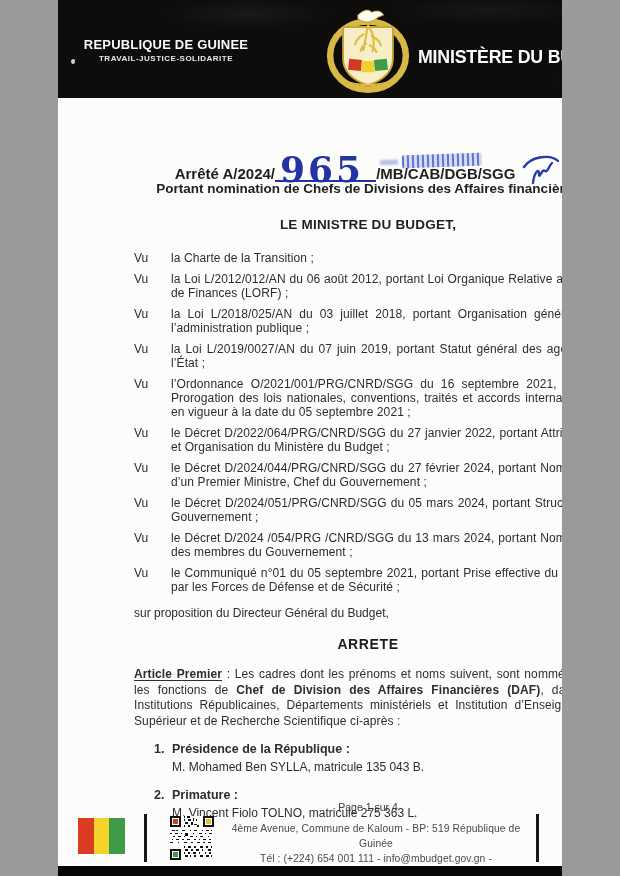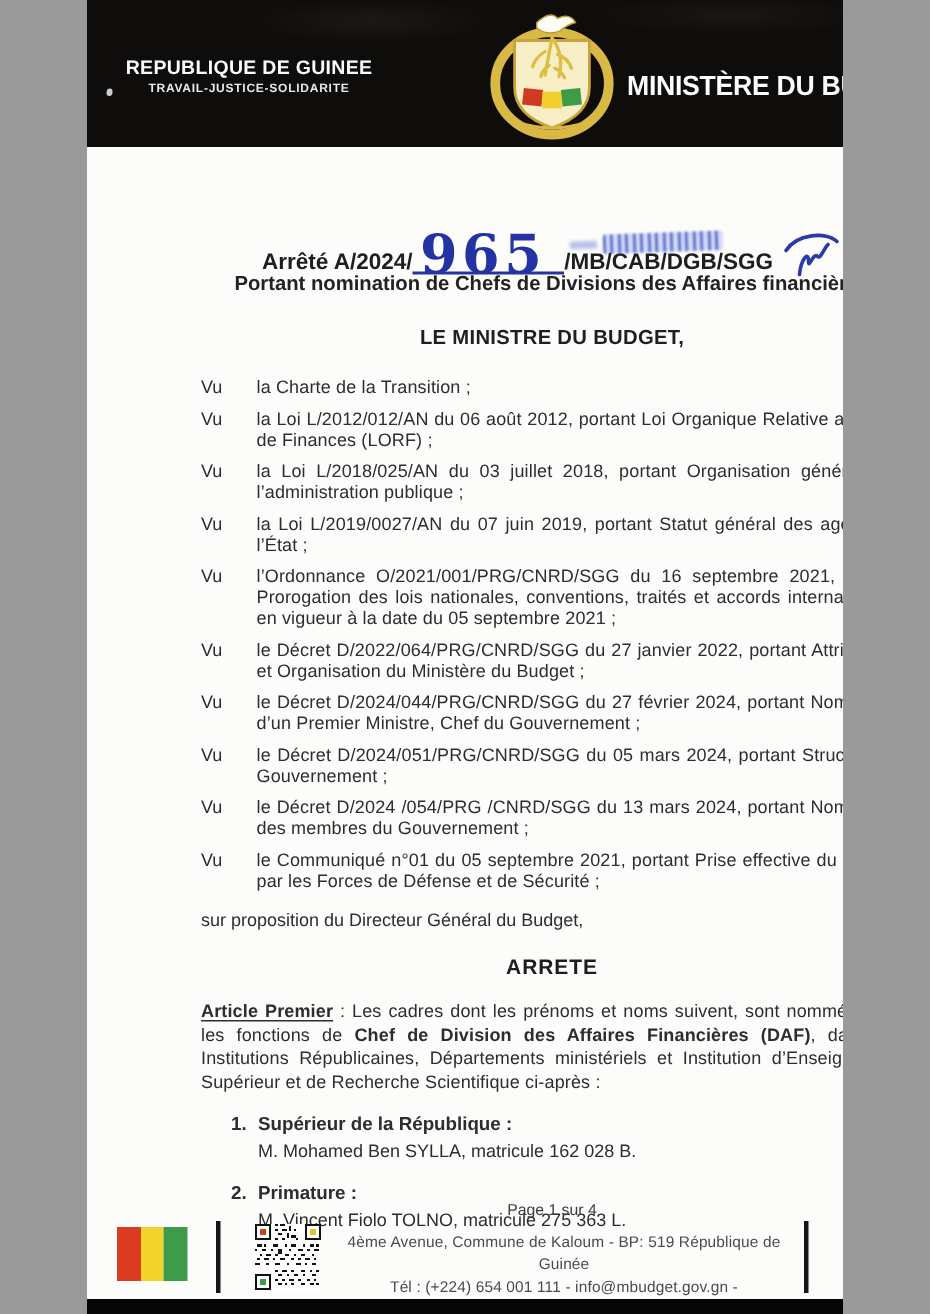--- a/index.html
+++ b/index.html
@@ -179,22 +179,22 @@
     </div>
 
     <p class="proposition">sur proposition du Directeur Général du Budget,</p>
 
     <div class="arrete">ARRETE</div>
 
     <p class="article"><span class="article-label">Article Premier</span><span> : Les cadres dont les prénoms et noms suivent, sont nommés dans les fonctions de </span><span class="bold">Chef de Division des Affaires Financières (DAF)</span><span>, dans les Institutions Républicaines, Départements ministériels et Institution d’Enseignement Supérieur et de Recherche Scientifique ci-après :</span></p>
 
     <div class="appointments">
       <div class="appt">
-        <div class="appt-head"><span class="appt-num">1.</span><span>Supérieur de la République :</span></div>
-        <div class="appt-person">M. Mohamed Ben SYLLA, matricule 162 028 B.</div>
+        <div class="appt-head"><span class="appt-num">1.</span><span>Présidence de la République :</span></div>
+        <div class="appt-person">M. Mohamed Ben SYLLA, matricule 135 043 B.</div>
       </div>
       <div class="appt">
         <div class="appt-head"><span class="appt-num">2.</span><span>Primature :</span></div>
         <div class="appt-person">M. Vincent Fiolo TOLNO, matricule 275 363 L.</div>
       </div>
     </div>
   </div>
 
   <div class="page-indicator">Page 1 sur 4</div>
 

